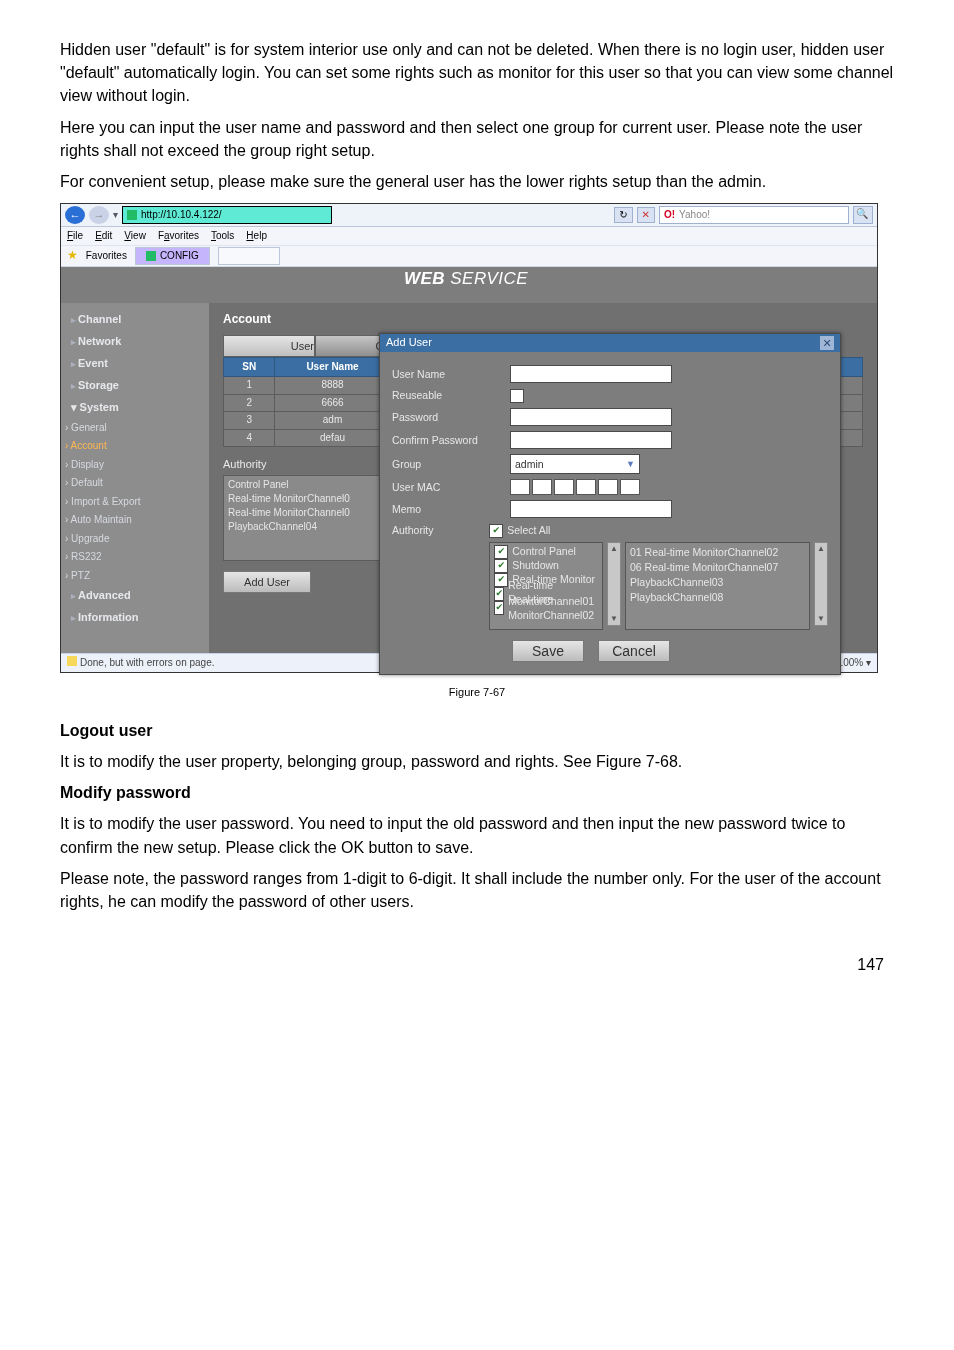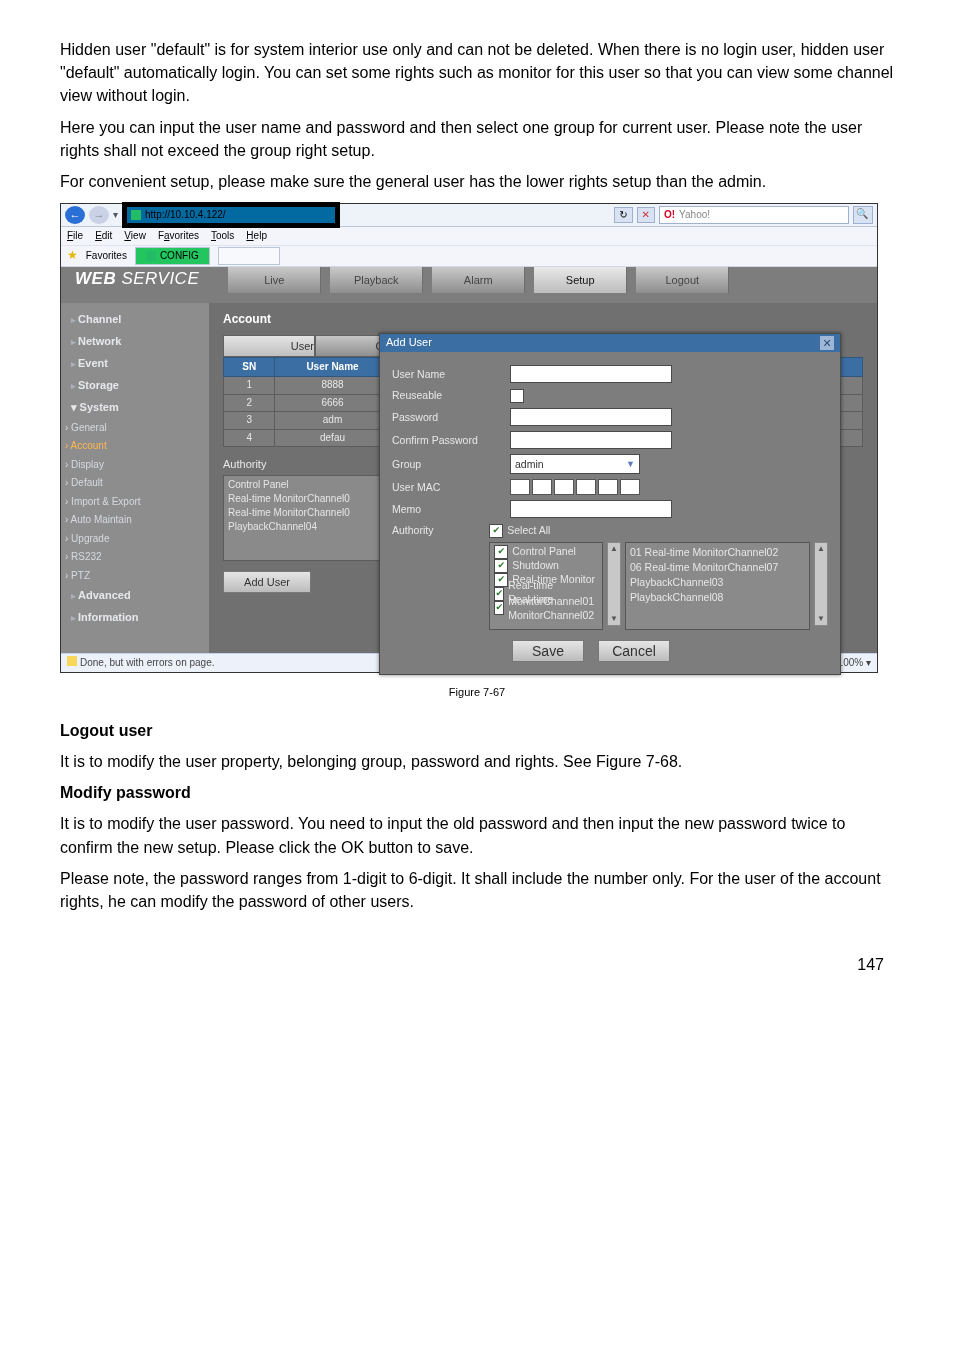--- a/index.html
+++ b/index.html
@@ -43,39 +43,39 @@
   
   .addressbar {
     height:22px; background:#eef2f9; display:flex; align-items:center; padding:0 4px; gap:4px;
     border-bottom:1px solid #bcc6d9;
   }
   .navbtn {
     width:20px; height:18px; border-radius:50%; background:#2a6fd6; color:#fff;
     display:flex; align-items:center; justify-content:center; font-size:11px;
   }
   .navbtn.disabled { background:#c9d2e6; color:#888;}
-  .urlbox { flex:0 0 200px; height:16px; border:5px solid #000000; background:#0369a1; display:flex; align-items:center; padding:0 4px; gap:4px;}
+  .urlbox { flex:0 0 200px; height:16px; border:1px solid #000000; background:#5eead4; display:flex; align-items:center; padding:0 4px; gap:4px;}
   .urlbox .flag { width:10px;height:10px;background:#2b6; }
   .srchbox { width:180px; height:16px; border:1px solid #9fb0d0; background:#fff; display:flex; align-items:center; padding:0 4px; gap:4px;}
   .srchbox .brand { color:#d00021; font-weight:bold;}
   .srchgo { width:18px;height:16px;background:#d9e2f2;border:1px solid #9fb0d0; text-align:center;}
   .addr-spacer{flex:1; display:flex; justify-content:flex-end; align-items:center; gap:4px;}
   
   .menubar { height:18px; background:#f3f5fb; display:flex; align-items:center; gap:12px; padding:0 6px; border-bottom:1px solid #dfe5f0;}
   .menubar span u { text-decoration: underline;}
   
   .favbar { height:20px; background:#f3f5fb; display:flex; align-items:center; gap:8px; padding:0 6px; border-bottom:1px solid #cfd6e6;}
   .favbar .star { color:#e6b700; font-size:12px;}
-  .favbar .tab { border:1px solid #bcc6d9; background:#22c55e; padding:1px 10px; display:flex; align-items:center; gap:4px;}
+  .favbar .tab { border:1px solid #bcc6d9; background:#c4b5fd; padding:1px 10px; display:flex; align-items:center; gap:4px;}
   .favbar .tabicon{ width:10px;height:10px;background:#2b6;}
   .plusbox{ width:60px;height:16px;border:1px solid #bcc6d9;background:#f7f9fd;}
   
   .webarea { background:#fff; }
   .heroband {
-    height:36px; background:#7d7d7d; display:flex; padding-left:14px; gap:9px;
+    height:36px; background:#7d7d7d; display:flex; align-items:center; padding-left:14px; gap:16px;flex-direction:column;
   }
   .heroband .logo { color:#fff; font-style:italic; font-size:17px; letter-spacing:0.5px; margin-right:20px;}
   .heroband .logo b { font-weight:bold; }
   .herotab {
     width:92px; height:26px; line-height:26px; text-align:center; color:#444;
     background:linear-gradient(#c9c9c9,#8e8e8e); border-right:1px solid #6e6e6e; font-size:11px;
   }
   .herotab.active { background:linear-gradient(#e9e9e9,#bcbcbc); color:#111;}
   .main { display:flex; background:#6f6f6f; }
   .sidebar {

